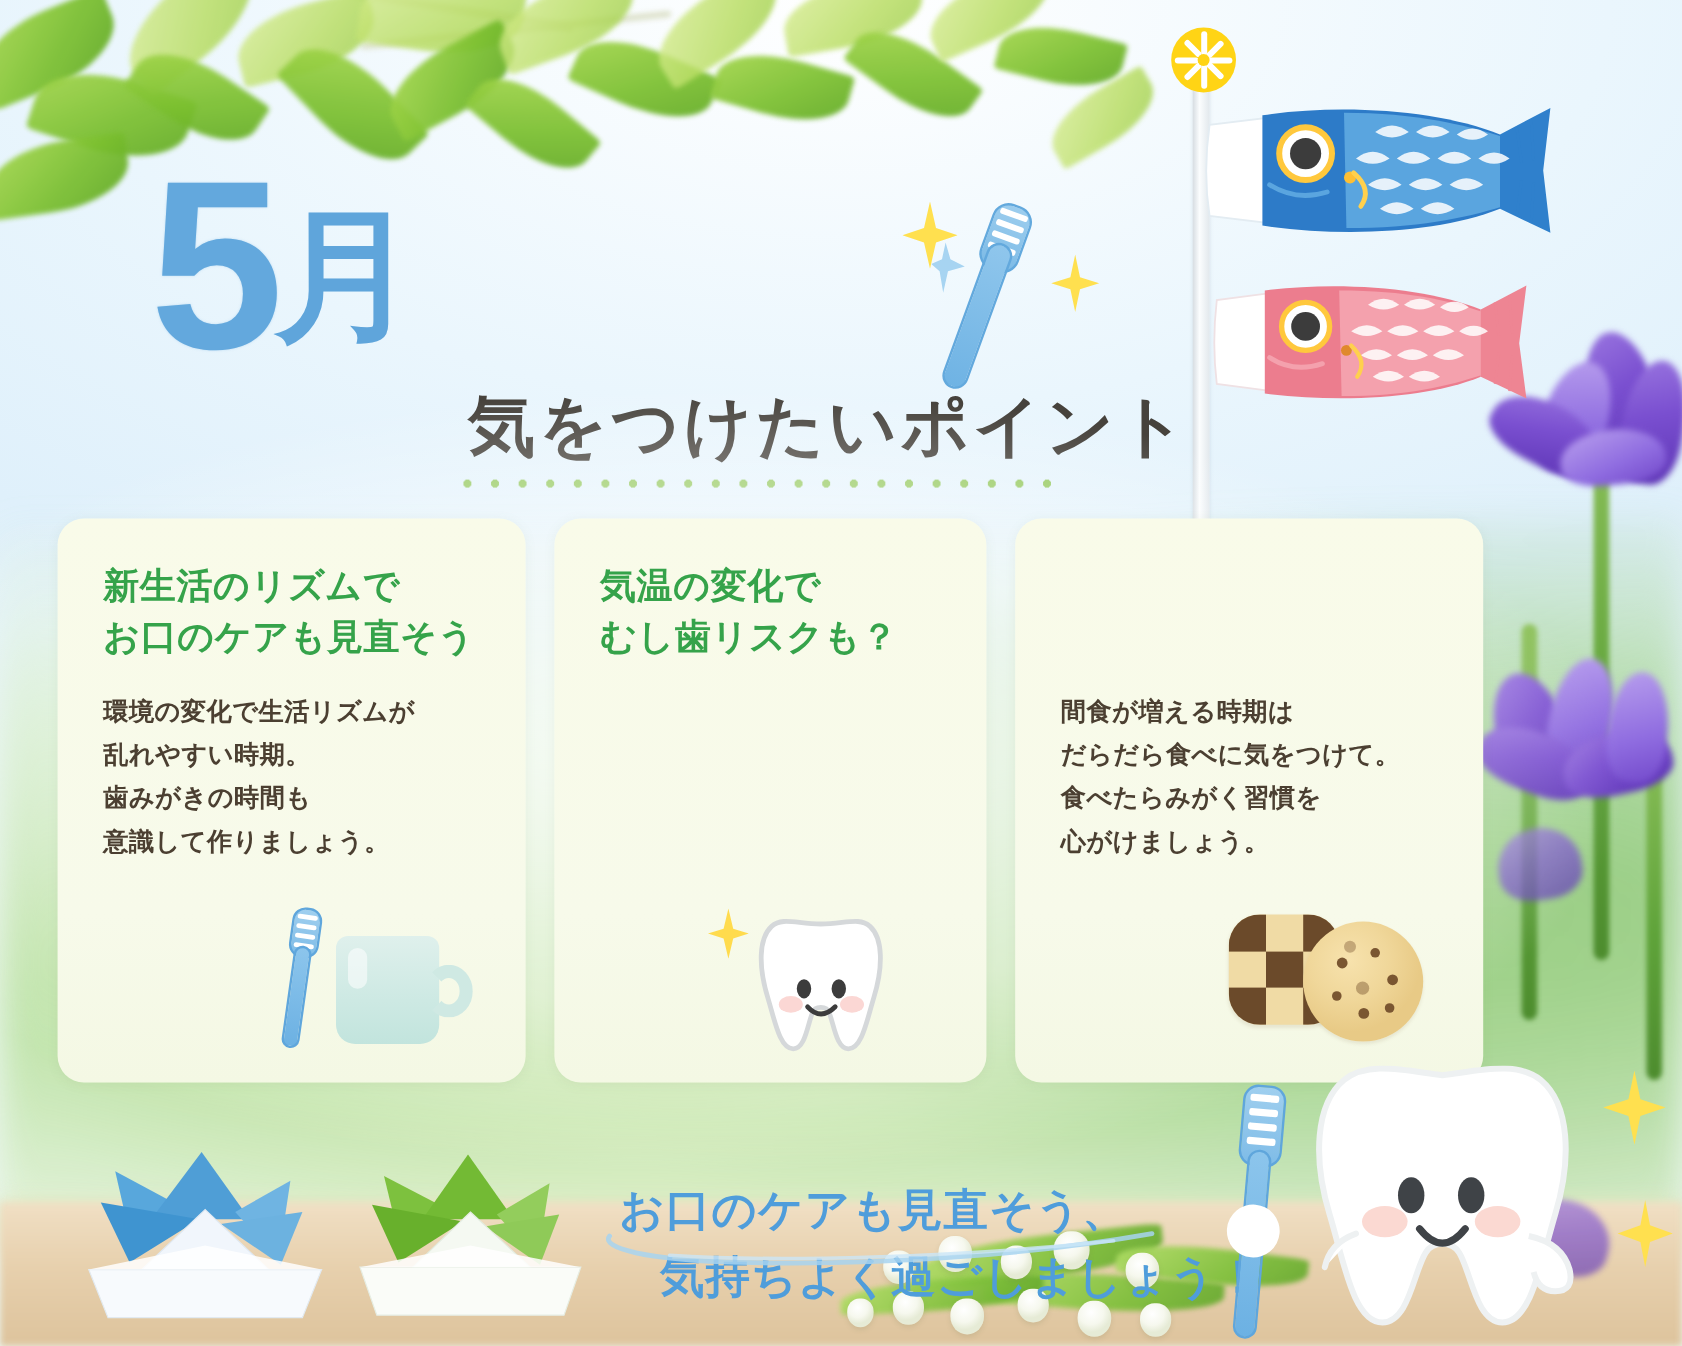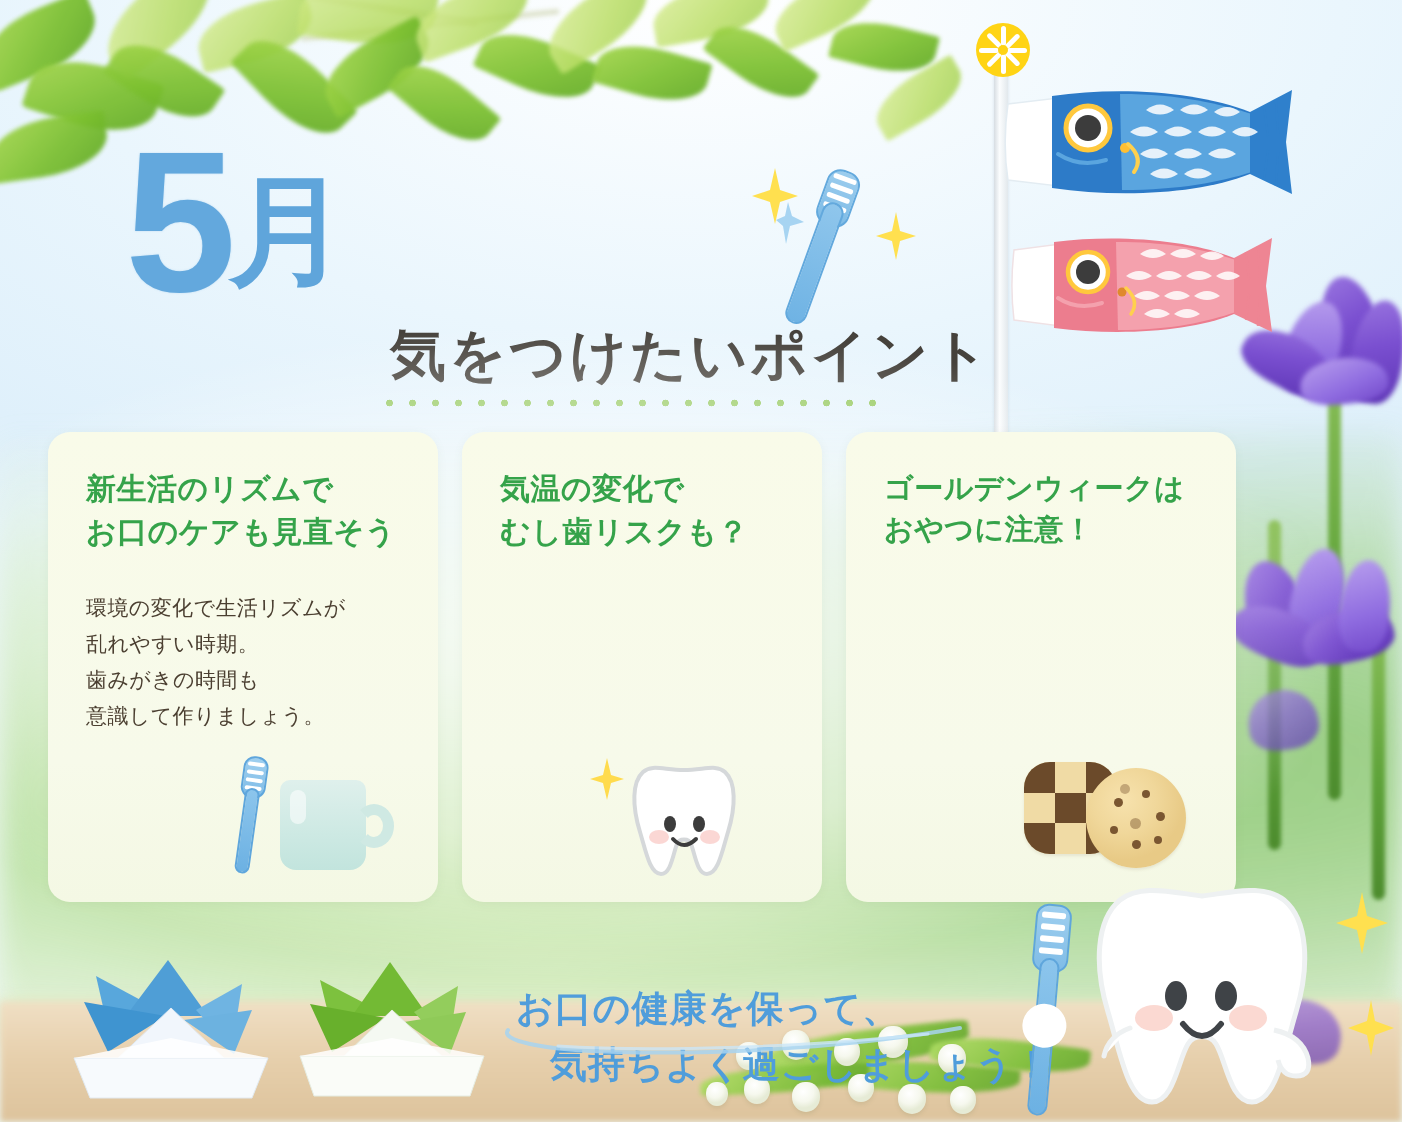--- a/index.html
+++ b/index.html
@@ -143,22 +143,22 @@
   }
   .card.c1{width:390px;}
   .card.c2{width:360px;}
   .card.c3{width:390px;}
   .card h3{
     margin:0;position:absolute;left:38px;top:36px;
     font-size:30px;line-height:1.42;font-weight:700;color:#35a34a;letter-spacing:.5px;
     white-space:pre-line;
   }
   .card .body{
-    position:absolute;left:38px;top:158px;
-    font-size:21px;line-height:1.72;color:#4b3f31;font-weight:400;
+    position:absolute;left:38px;top:144px;
+    font-size:21px;line-height:1.72;color:#4b3f31;font-weight:700;
     white-space:pre-line;letter-spacing:.4px;
   }
   .card.c3 h3{font-size:29px;}
   .card-art{position:absolute;bottom:18px;width:100%;height:130px;}
 
   
   .c1brush{position:absolute;left:172px;bottom:10px;width:60px;height:120px;transform:rotate(8deg);}
   .c1brush .handle{position:absolute;left:22px;top:34px;width:15px;height:86px;border-radius:8px;
     background:linear-gradient(180deg,#8cc5ec 0%,#6cb1e3 100%);border:2px solid #5fa6dc;box-sizing:border-box;}
   .c1brush .head{position:absolute;left:17px;top:2px;width:25px;height:42px;border-radius:11px;
@@ -424,22 +424,24 @@
             <ellipse cx="69" cy="60" rx="6" ry="8" fill="#3c3c3c"></ellipse>
             <ellipse cx="29" cy="73" rx="10" ry="7" fill="#fbd7d4"></ellipse>
             <ellipse cx="80" cy="73" rx="10" ry="7" fill="#fbd7d4"></ellipse>
             <path d="M43 75 q11 12 23 0" stroke="#3c3c3c" stroke-width="4" fill="none" stroke-linecap="round"></path>
           </svg>
         </div>
       </div>
     </div>
 
     <div class="card c3">
-      <h3>ゴールデンウィークは
-おやつに注意！</h3>
+      <div class="body">間食が増える時期は
+だらだら食べに気をつけて。
+食べたらみがく習慣を
+心がけましょう。</div>
       <div class="card-art">
         <div class="cookie-sq">
           <i style="left:0;top:0;width:31px;height:31px;"></i>
           <i style="left:62px;top:0;width:30px;height:31px;"></i>
           <i style="left:31px;top:31px;width:31px;height:30px;"></i>
           <i style="left:0;top:61px;width:31px;height:31px;"></i>
           <i style="left:62px;top:61px;width:30px;height:31px;"></i>
         </div>
         <div class="cookie-rd">
           <span class="chip" style="left:28px;top:30px;width:9px;height:9px;"></span>
@@ -494,21 +496,21 @@
     <div class="lov-bell" style="left:938px;top:1044px;width:28px;height:30px;"></div>
     <div class="lov-bell" style="left:744px;top:1076px;width:26px;height:28px;"></div>
     <div class="lov-bell" style="left:792px;top:1082px;width:28px;height:30px;"></div>
     <div class="lov-bell" style="left:848px;top:1074px;width:26px;height:28px;"></div>
     <div class="lov-bell" style="left:898px;top:1084px;width:28px;height:30px;"></div>
     <div class="lov-bell" style="left:950px;top:1086px;width:26px;height:28px;"></div>
     <div class="lov-bell" style="left:706px;top:1082px;width:22px;height:24px;"></div>
   </div>
 
   <div class="tagline">
-    <span>お口の健康を保って、</span>
+    <span>お口のケアも見直そう、</span>
     <span class="l2">気持ちよく過ごしましょう！</span>
   </div>
   <div class="swoosh">
     <svg width="470" height="34" viewBox="0 0 470 34">
       <path d="M10 8 C2 18 40 28 120 30 C230 33 360 24 462 6" stroke="#a7d4f0" stroke-width="4" fill="none" stroke-linecap="round" opacity=".85"></path>
       <path d="M60 24 C150 30 300 26 430 12" stroke="#cbe6f7" stroke-width="3" fill="none" stroke-linecap="round" opacity=".8"></path>
     </svg>
   </div>
 
   <div class="mascot-brush">

